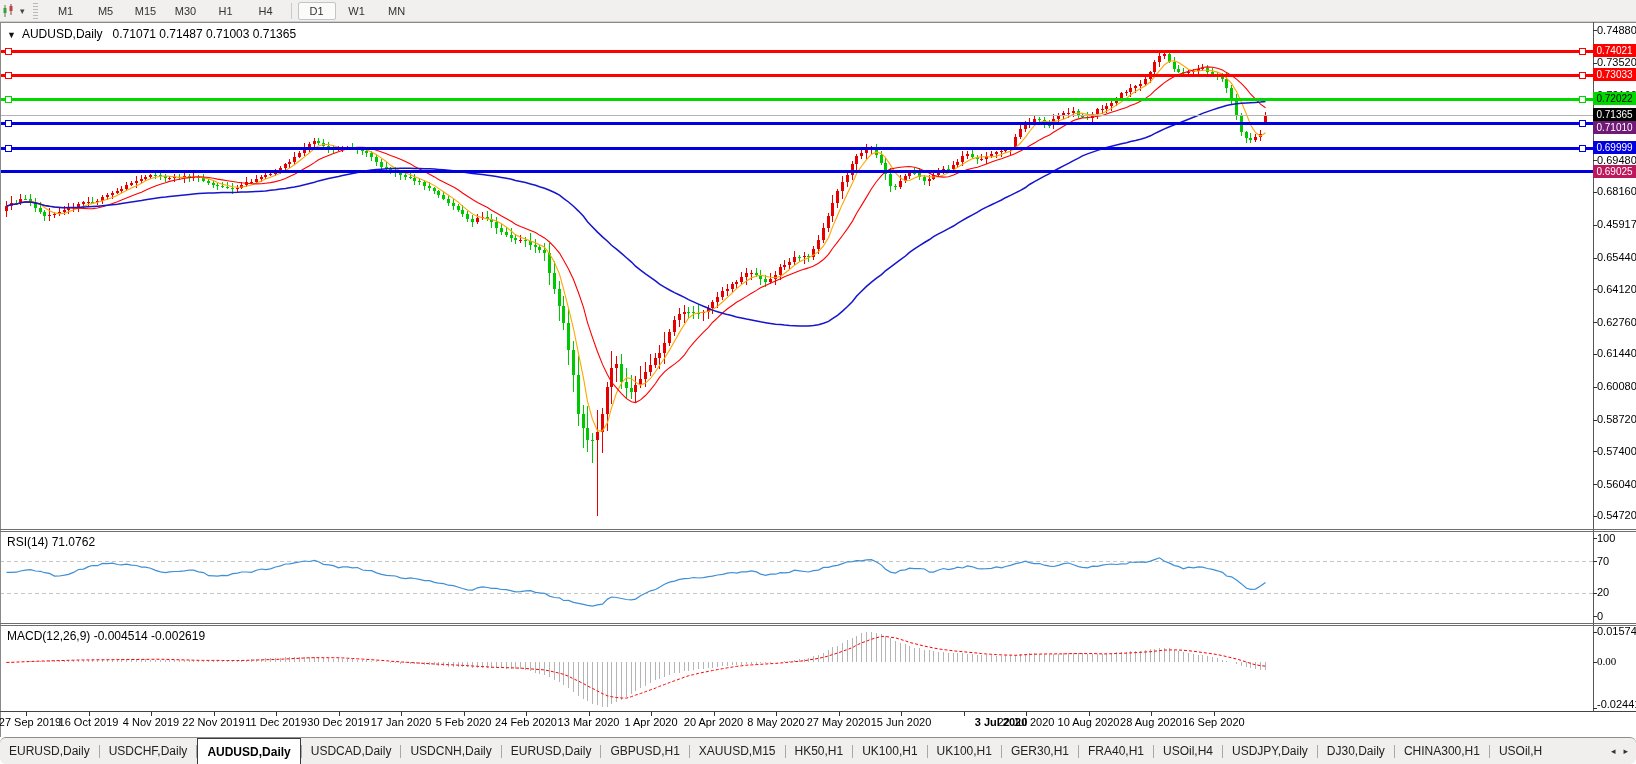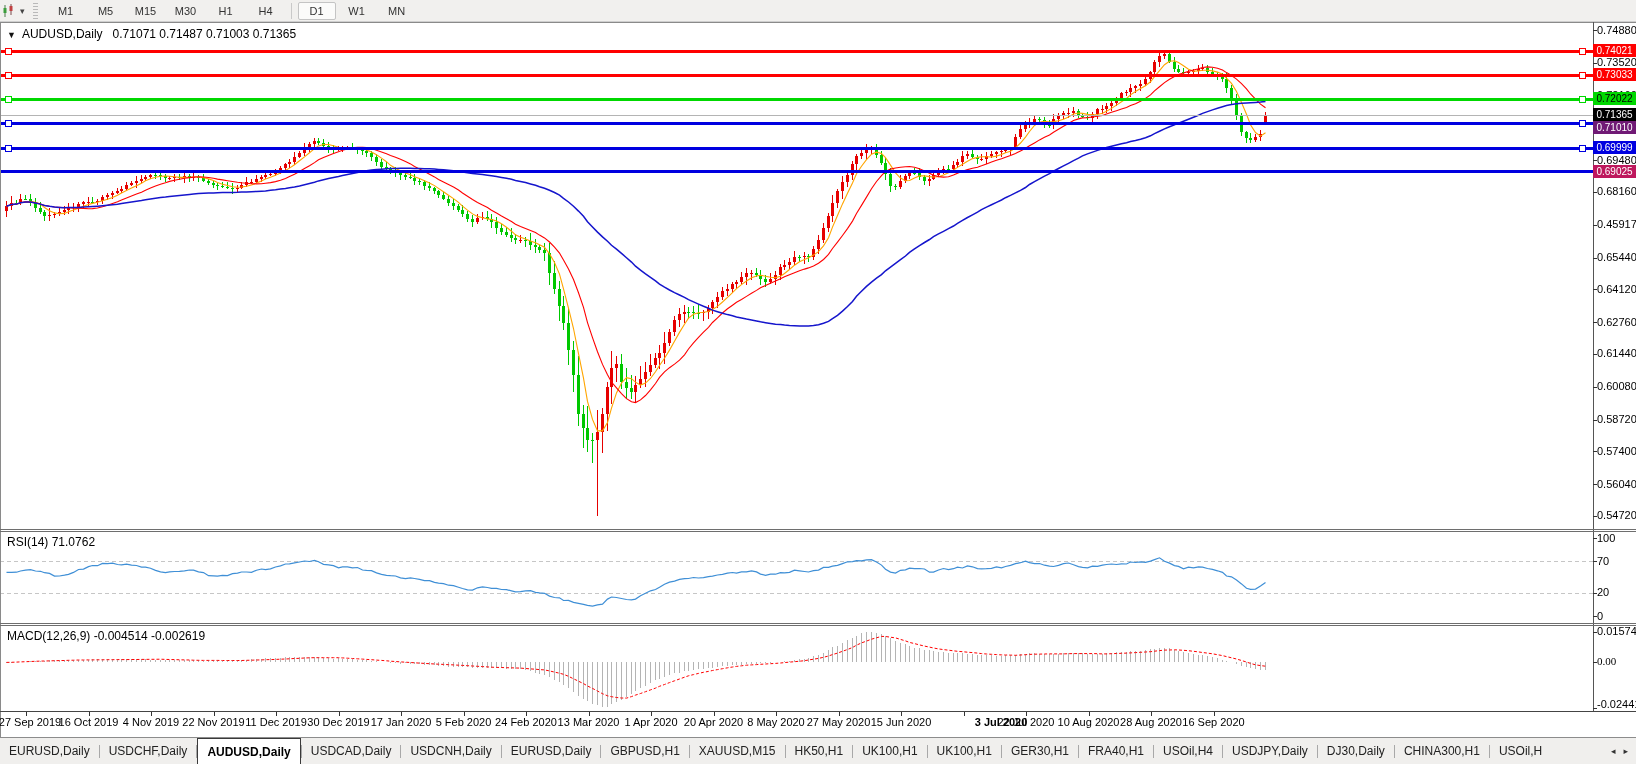--- a/index.html
+++ b/index.html
@@ -24,21 +24,21 @@
   .title-row .sym{margin-right:10px;}
   .ind-label{position:absolute;left:7px;font-size:12px;color:#000;z-index:10;white-space:nowrap;}
   .axis-label{position:absolute;left:1597px;font-size:11px;color:#000;z-index:5;white-space:nowrap;}
   .price-box{position:absolute;left:1593px;width:43px;height:13px;font-size:10px;line-height:13px;
              text-align:center;color:#fff;z-index:6;}
   .date-label{position:absolute;top:716px;font-size:11px;color:#000;transform:translateX(-50%);
               white-space:nowrap;z-index:5;}
   
   .tabbar{position:absolute;left:0;top:737px;width:1636px;height:27px;background:#f0efed;
           border-top:1px solid #8c8c8c;display:flex;align-items:stretch;font-size:12px;color:#222;
-          overflow:hidden;z-index:30;box-sizing:border-box;}
+          overflow:hidden;z-index:30;box-sizing:border-box;border-radius:6px;}
   .tab{display:flex;align-items:center;padding:0 9px;white-space:nowrap;cursor:default;}
   .tab.active{background:#fff;border:1px solid #3a3a3a;border-bottom:none;font-weight:bold;color:#000;}
   .tab-div{width:1px;height:13px;background:#a8a8a8;align-self:center;}
   .tab-arrows{margin-left:auto;display:flex;align-items:center;gap:8px;padding:0 8px;color:#333;
               font-size:9px;}
 </style>
 </head>
 <body>
 
 <div id="app">

